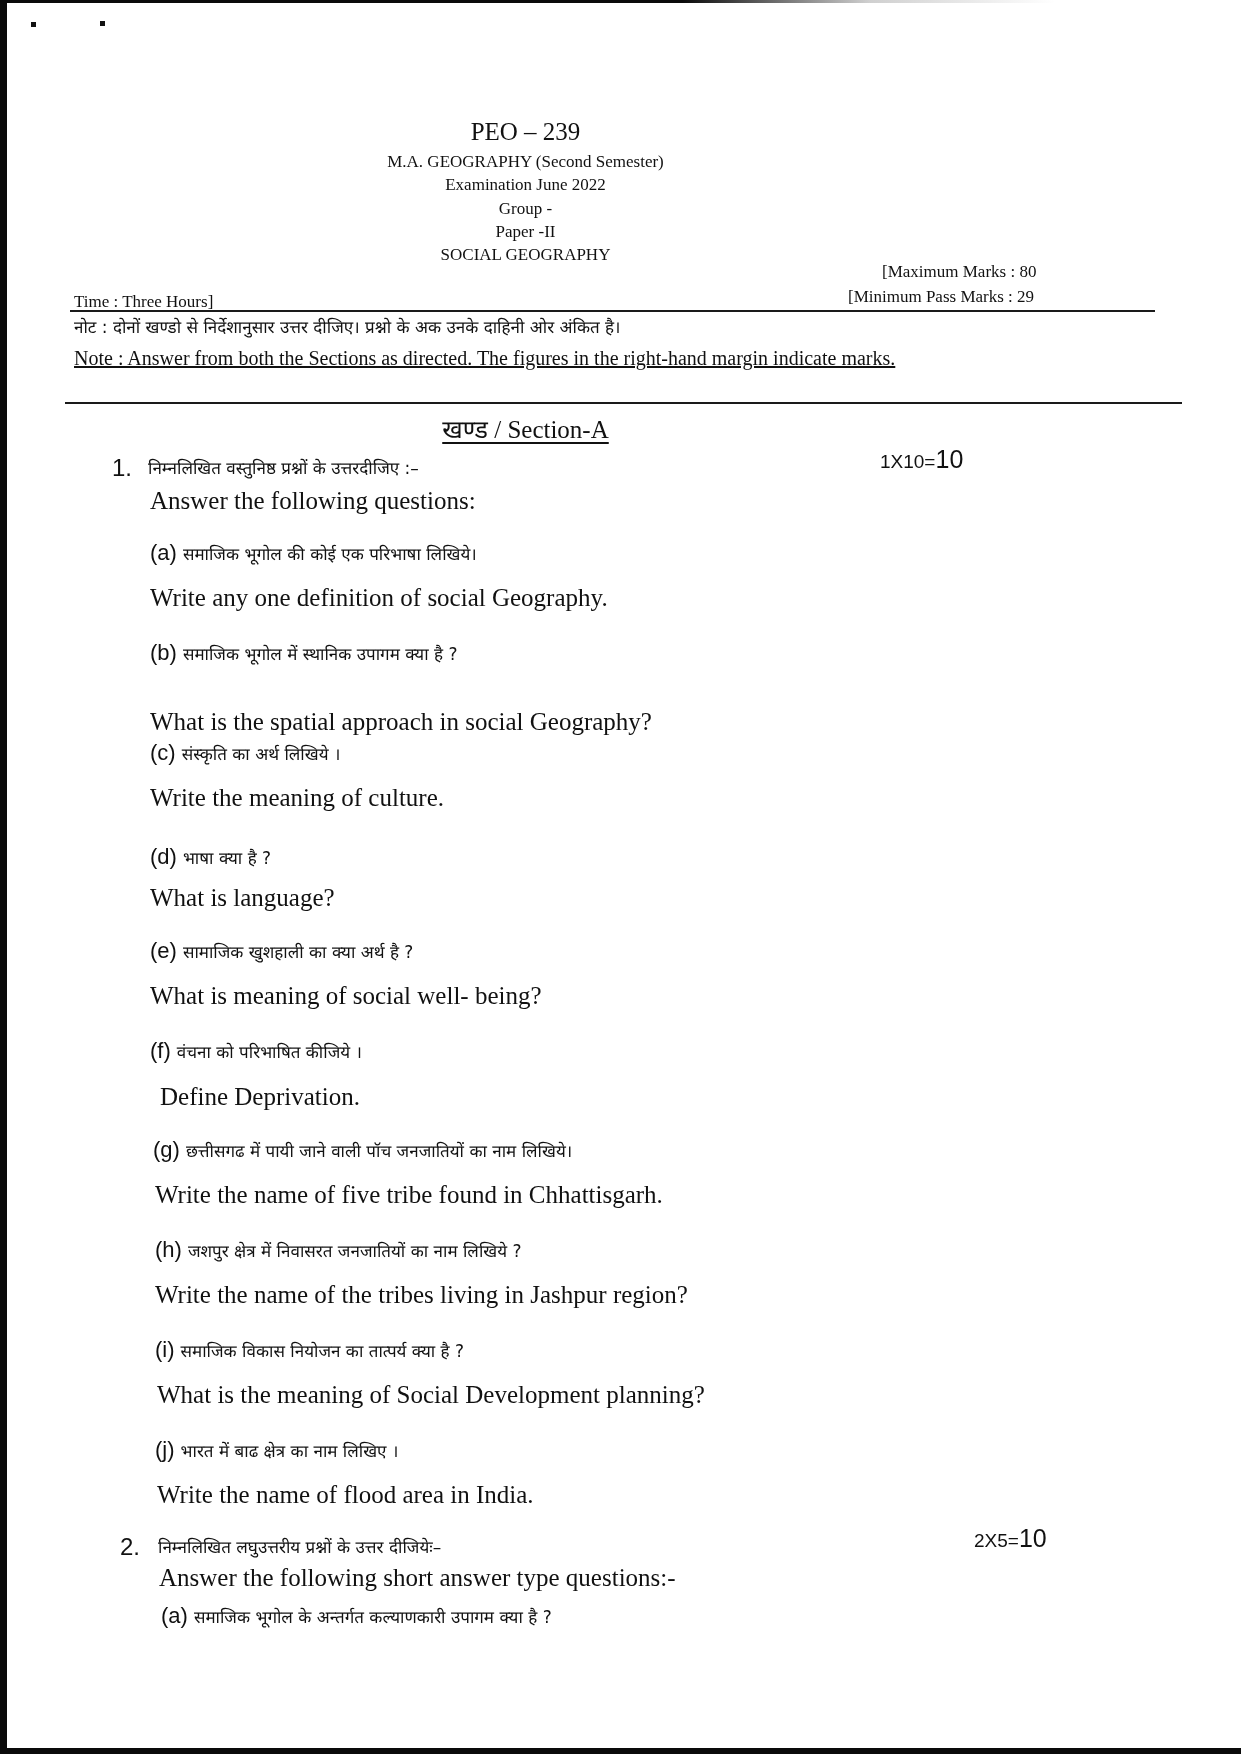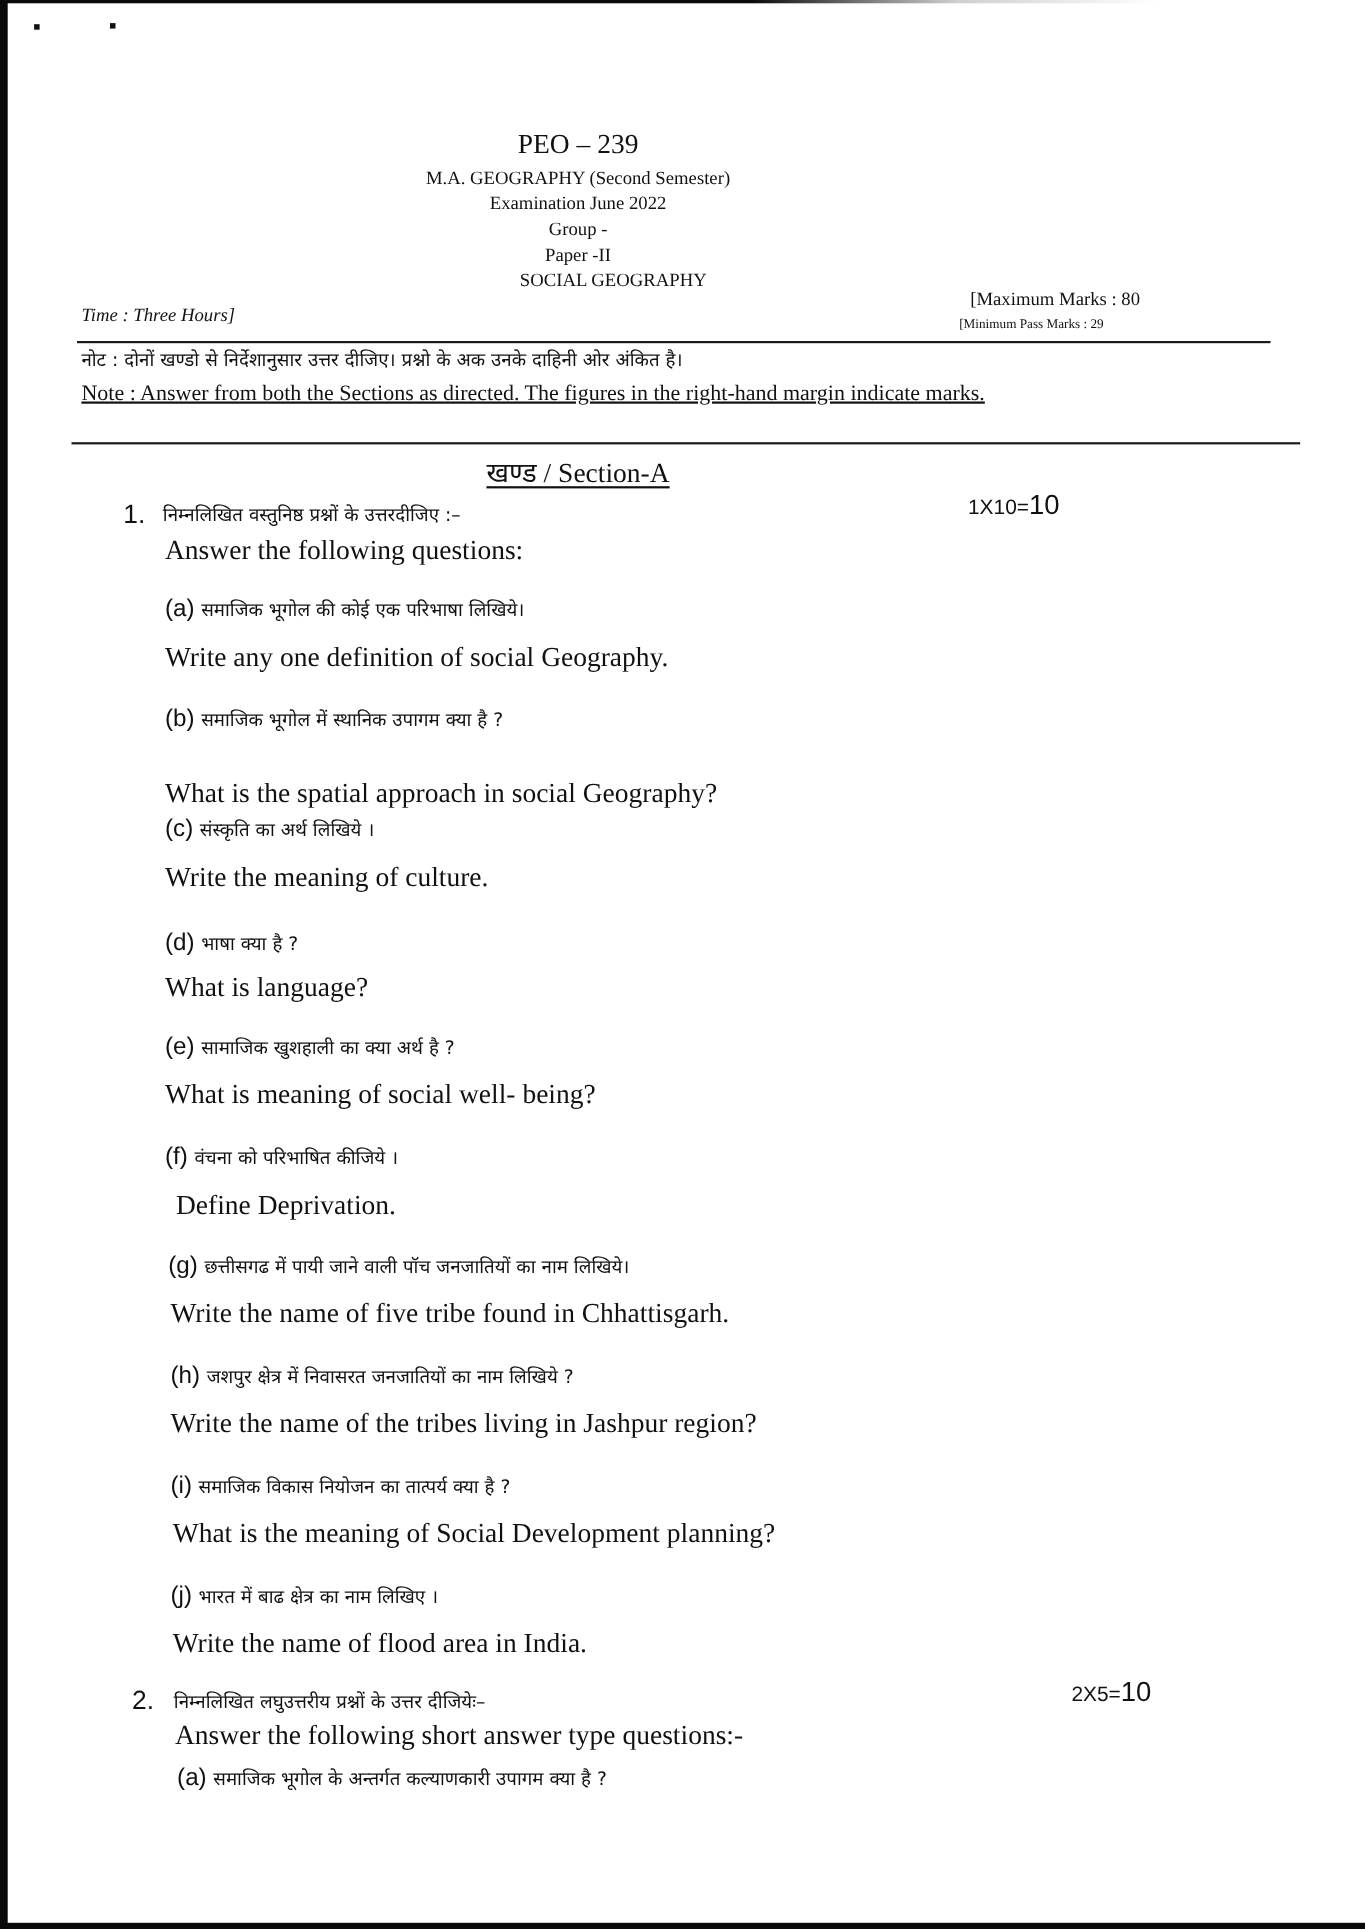--- a/index.html
+++ b/index.html
@@ -18,25 +18,25 @@
 
     .abs { position: absolute; white-space: nowrap; }
     .center { left: 0; width: 1051px; text-align: center; }
 
     .code { top: 118px; font-size: 25px; }
     .hdr { font-size: 17px; }
     .h1 { top: 152px; }
     .h2 { top: 175px; }
     .h3 { top: 199px; }
     .h4 { top: 222px; }
-    .h5 { top: 245px; padding-left: 32px; }
+    .h5 { top: 245px; }
 
-    .time { left: 74px; top: 277px; font-size: 17px; font-style: italic; }
+    .time { left: 74px; top: 292px; font-size: 17px; }
     .maxm { left: 882px; top: 262px; font-size: 17px; }
-    .minm { left: 872px; top: 287px; font-size: 12px; }
+    .minm { left: 848px; top: 287px; font-size: 17px; }
 
     .rule { position: absolute; height: 2px; background: #1a1a1a; }
 
     .hi { font-family: "DejaVu Sans", "Liberation Sans", sans-serif; font-size: 17px; }
     .note-hi { left: 74px; top: 315px; font-size: 17px; }
     .note-en { left: 74px; top: 337px; font-size: 20px; line-height: 42px; white-space: normal; width: 1110px; text-decoration: underline; }
 
     .section { top: 411px; font-size: 25px; }
     .section span { text-decoration: underline; text-underline-offset: 4px; }
 

